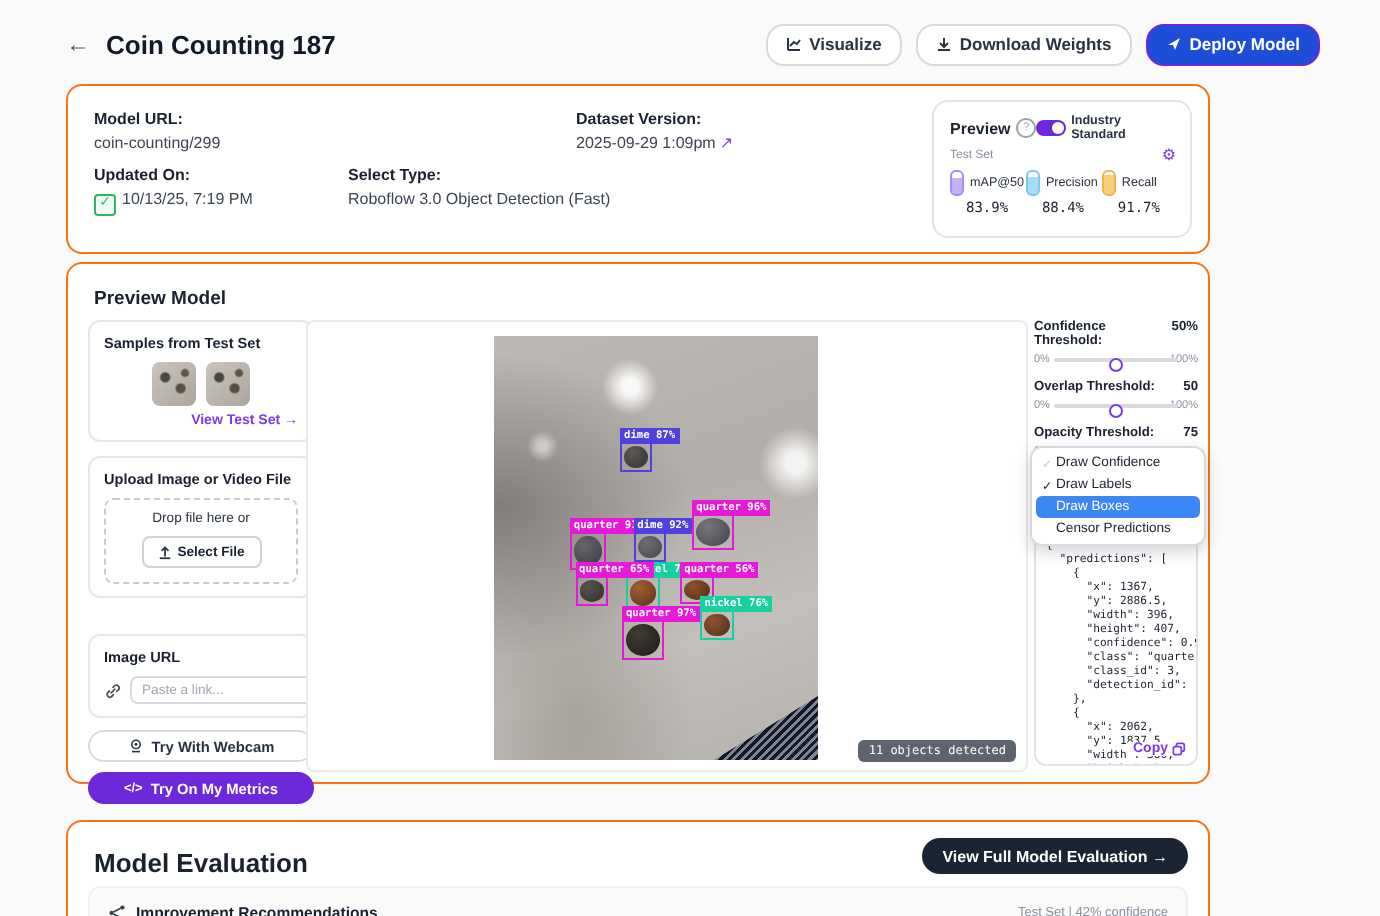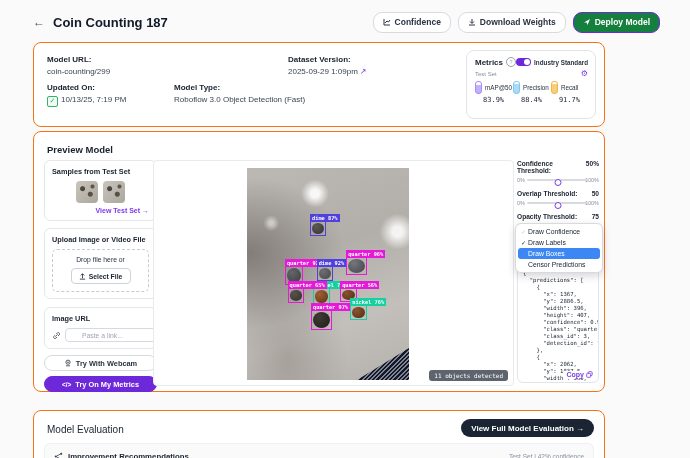--- a/index.html
+++ b/index.html
@@ -8,21 +8,21 @@
   .canvas{position:absolute;inset:0;}
   .card{position:absolute;background:#fff;border:1px solid #f97316;border-radius:8px;}
 
   
   .top{position:absolute;left:33px;top:11px;right:30px;height:22px;display:flex;align-items:center;}
   .back{font-size:12px;color:#4b5563;margin-right:8px;cursor:pointer}
   .page-title{font-size:13px;font-weight:700;color:#111a28}
   .top-btns{margin-left:auto;display:flex;gap:7px;align-items:center}
   .btn{display:flex;align-items:center;gap:4px;height:19px;padding:0 9px;border:1px solid #d9dae0;
        border-radius:9px;background:#fff;font-size:8.5px;font-weight:600;color:#2a3342;cursor:pointer}
-  .btn.purple{background:#15803d;border-color:#6d28d9;color:#fff}
+  .btn.purple{background:#1d4ed8;border-color:#6d28d9;color:#fff}
   .ic{display:inline-flex;align-items:center}
 
   
   #info-card{left:33px;top:42px;width:570px;height:83px;}
   .ilabel{font-size:8px;font-weight:700;color:#1a2230}
   .ivalue{font-size:8px;color:#3c4454;margin-top:3px}
   .icol{position:absolute;top:12px}
   .row2{position:absolute;top:40px}
   .extlink{color:#7c3aed;font-size:8px;margin-left:2px}
   .chk{display:inline-flex;width:9px;height:9px;border:1px solid #34b368;border-radius:2px;
@@ -61,21 +61,21 @@
       radial-gradient(circle at 30% 35%, #4a4640 0 2px, transparent 3px),
       radial-gradient(circle at 65% 60%, #564f44 0 2px, transparent 3px),
       radial-gradient(circle at 75% 25%, #5e5648 0 1.5px, transparent 2.5px),
       linear-gradient(135deg,#c9c4bc,#aba69e)}
   .view-link{display:block;text-align:right;font-size:7px;font-weight:700;color:#7c3aed;margin-top:4px;cursor:pointer}
   .dropzone{margin-top:5px;border:1px dashed #c8cad2;border-radius:5px;padding:6px 0 7px;text-align:center}
   .drop-text{font-size:6.8px;color:#2a3342}
   .select-btn{margin:5px auto 0;display:flex;align-items:center;justify-content:center;gap:3px;width:58px;height:14px;
       border:1px solid #d0d2da;border-radius:4px;background:#fff;font-size:6.8px;font-weight:600;cursor:pointer}
   .url-row{display:flex;align-items:center;gap:4px;margin-top:5px}
-  .url-input{flex:1;height:14px;border:1px solid #d7d9e0;border-radius:4px;font-size:6.8px;padding:0 16px;color:#1a2230;box-sizing:border-box;background:#fff}
+  .url-input{flex:1;height:14px;border:1px solid #d7d9e0;border-radius:4px;font-size:6.8px;padding:0 5px;color:#1a2230;box-sizing:border-box;background:#fff}
   .url-input::placeholder{color:#a0a6b2}
   .wide-btn{margin-top:6px;width:113px;height:16px;border:1px solid #d9dae0;border-radius:8px;background:#fff;
       display:flex;align-items:center;justify-content:center;gap:4px;font-size:7.4px;font-weight:700;color:#2a3342;cursor:pointer;box-sizing:border-box}
   .wide-btn.purple{background:#6d28d9;border-color:#6d28d9;color:#fff}
   .code-glyph{font-size:6.5px;font-weight:700}
 
   
   .center-area{position:absolute;left:119px;top:28px;width:359px;height:224px;border:1px solid #e9eaee;border-radius:4px;background:#fff}
   .photo{position:absolute;left:93px;top:7px;width:162px;height:212px;overflow:hidden;
     background:
@@ -119,21 +119,21 @@
   .menu-item.active{background:#3d87f5;color:#fff}
 
   .json-box{position:absolute;left:483px;top:133px;width:82px;height:118px;border:1px solid #e3e4e9;border-radius:6px;
       background:#fff;box-sizing:border-box;padding:4px 2px 3px 5px;overflow:hidden}
   .json-box pre{margin:0;font-family:"DejaVu Sans Mono",monospace;font-size:5.6px;line-height:7px;color:#1a2230;white-space:pre}
   .copy-row{position:absolute;right:5px;bottom:4px;display:flex;align-items:center;gap:2px;color:#7c3aed;
       font-size:7px;font-weight:700;background:#fff;padding-left:3px;cursor:pointer}
 
   
   #eval-card{left:33px;top:410px;width:570px;height:70px;}
-  .ev-title{position:absolute;left:13px;top:13px;font-size:10px;font-weight:400}
+  .ev-title{position:absolute;left:13px;top:13px;font-size:13px;font-weight:700}
   .ev-btn{position:absolute;right:10px;top:8px;height:18px;padding:0 10px;background:#1b2433;color:#fff;border-radius:9px;
       font-size:8px;font-weight:600;display:flex;align-items:center;cursor:pointer}
   .ev-bar{position:absolute;left:10px;right:10px;top:32px;height:26px;background:#fafafb;border:1px solid #eef0f3;
       border-radius:6px;display:flex;align-items:center;padding:0 9px;box-sizing:border-box}
   .ev-rec{font-size:7.8px;font-weight:700;color:#1a2230;margin-left:5px}
   .ev-meta{margin-left:auto;font-size:6.5px;color:#8a90a0}
   svg{display:block}
 </style>
 </head>
 <body>
@@ -145,21 +145,21 @@
     <span class="page-title">Coin Counting 187</span>
     <div class="top-btns">
       <div class="btn">
         <span class="ic">
           <svg width="8" height="8" viewBox="0 0 8 8">
               <path d="M1 7V1" stroke="#2a3342" stroke-width="1"></path>
               <path d="M1 7h6" stroke="#2a3342" stroke-width="1"></path>
               <path d="M2 5l2-2 1.5 1L7 2" stroke="#2a3342" stroke-width="1" fill="none"></path>
             </svg>
         </span>
-        <span>Confidence</span>
+        <span>Visualize</span>
       </div>
       <div class="btn">
         <span class="ic">
           <svg width="8" height="8" viewBox="0 0 8 8">
               <path d="M4 1v4M2 3.5L4 5.5 6 3.5" stroke="#2a3342" stroke-width="1" fill="none"></path>
               <path d="M1 7h6" stroke="#2a3342" stroke-width="1"></path>
             </svg>
         </span>
         <span>Download Weights</span>
       </div>
@@ -181,27 +181,27 @@
     </div>
     <div class="icol" style="left:254px">
       <div class="ilabel">Dataset Version:</div>
       <div class="ivalue"><span>2025-09-29 1:09pm</span><span class="extlink">↗</span></div>
     </div>
     <div class="row2" style="left:13px">
       <div class="ilabel">Updated On:</div>
       <div class="ivalue"><span class="chk">✓</span><span>10/13/25, 7:19 PM</span></div>
     </div>
     <div class="row2" style="left:140px">
-      <div class="ilabel">Model Type:</div>
+      <div class="ilabel">Select Type:</div>
       <div class="ivalue">Roboflow 3.0 Object Detection (Fast)</div>
     </div>
 
     <div id="metrics-box">
       <div class="mrow1">
-        <span class="mtitle">Metrics</span>
+        <span class="mtitle">Preview</span>
         <span class="info-i">?</span>
         <span class="toggle"></span>
         <span class="tog-label">Industry Standard</span>
       </div>
       <div class="mrow2">
         <span class="subset">Test Set</span>
         <span class="gear">⚙</span>
       </div>
       <div class="mitems">
         <div class="mitem">
@@ -251,21 +251,21 @@
               <svg width="7" height="7" viewBox="0 0 8 8">
                   <path d="M4 6V1M2 2.8L4 .8 6 2.8" stroke="#2a3342" stroke-width="1" fill="none"></path>
                   <path d="M1 7h6" stroke="#2a3342" stroke-width="1"></path>
                 </svg>
             </span>
             <span>Select File</span>
           </div>
         </div>
       </div>
 
-      <div class="subcard" style="margin-top:8px">
+      <div class="subcard" style="margin-top:18px">
         <div class="sc-title">Image URL</div>
         <div class="url-row">
           <span class="ic">
             <svg width="9" height="9" viewBox="0 0 10 10">
                 <path d="M4 6L6 4M3 5L2 6a1.6 1.6 0 002.2 2.2L5.2 7M5 3l1-1a1.6 1.6 0 012.2 2.2L7 5.2" stroke="#4b5563" stroke-width="1" fill="none" stroke-linecap="round"></path>
               </svg>
           </span>
           <input class="url-input" placeholder="Paste a link..." style="">
         </div>
       </div>

